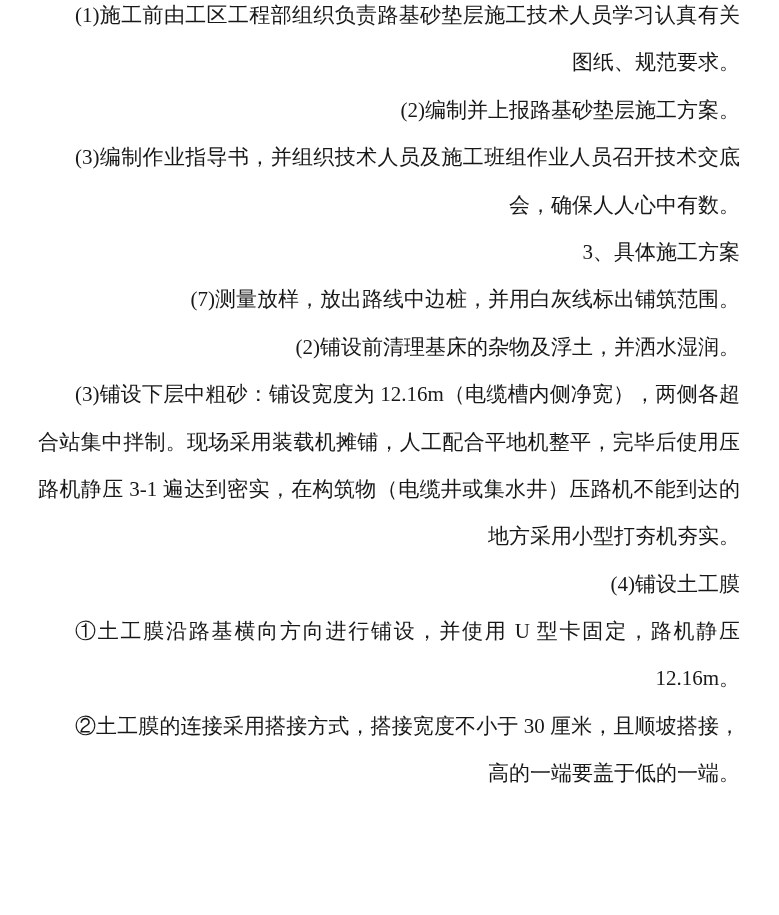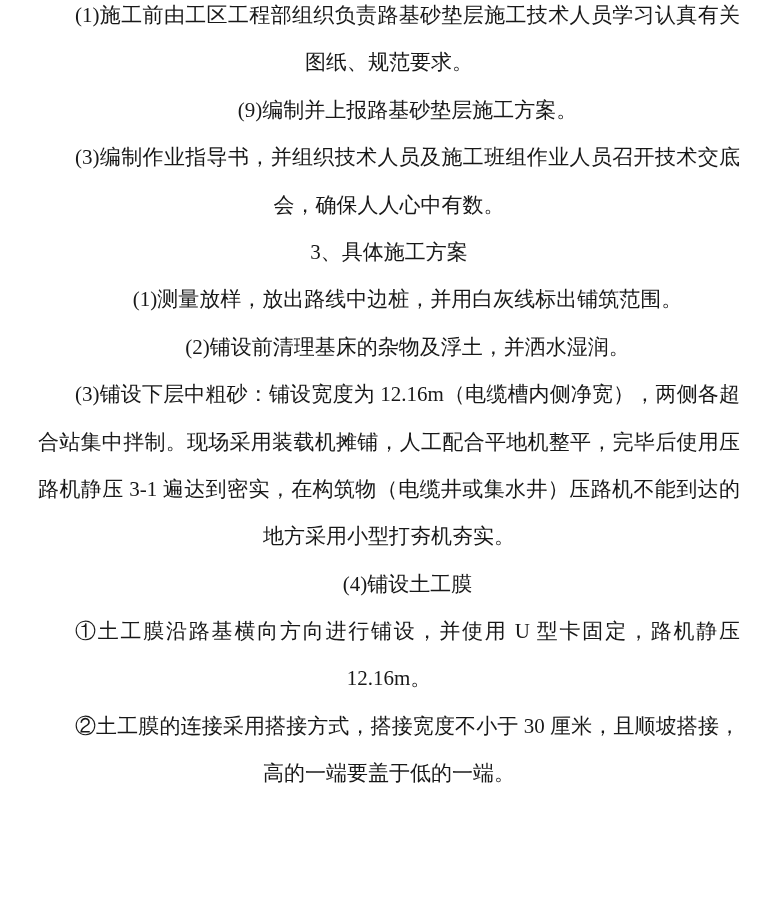--- a/index.html
+++ b/index.html
@@ -21,42 +21,42 @@
     overflow: hidden;
     font-family: "Liberation Serif", "DejaVu Serif", serif;
     font-size: 21px;
     color: #181818;
     background: #ffffff;
   }
   .line {
     height: 47.4px;
     line-height: 47.4px;
     white-space: nowrap;
-    text-align: center;
+    text-align: right;
   }
   .line.ind {
     text-indent: 37px;
   }
   .line.j {
     text-align: justify;
     text-align-last: justify;
     text-justify: inter-character;
   }
 </style>
 </head>
 <body>
 
 <div class="doc-page" id="lines-root">
     <div class="line ind j">(1)施工前由工区工程部组织负责路基砂垫层施工技术人员学习认真有关</div>
     <div class="line">图纸、规范要求。</div>
-    <div class="line ind">(9)编制并上报路基砂垫层施工方案。</div>
+    <div class="line ind">(2)编制并上报路基砂垫层施工方案。</div>
     <div class="line ind j">(3)编制作业指导书，并组织技术人员及施工班组作业人员召开技术交底</div>
     <div class="line">会，确保人人心中有数。</div>
     <div class="line">3、具体施工方案</div>
-    <div class="line ind">(1)测量放样，放出路线中边桩，并用白灰线标出铺筑范围。</div>
+    <div class="line ind">(7)测量放样，放出路线中边桩，并用白灰线标出铺筑范围。</div>
     <div class="line ind">(2)铺设前清理基床的杂物及浮土，并洒水湿润。</div>
     <div class="line ind j">(3)铺设下层中粗砂：铺设宽度为 12.16m（电缆槽内侧净宽），两侧各超</div>
     <div class="line j">合站集中拌制。现场采用装载机摊铺，人工配合平地机整平，完毕后使用压</div>
     <div class="line j">路机静压 3-1 遍达到密实，在构筑物（电缆井或集水井）压路机不能到达的</div>
     <div class="line">地方采用小型打夯机夯实。</div>
     <div class="line ind">(4)铺设土工膜</div>
     <div class="line ind j">①土工膜沿路基横向方向进行铺设，并使用 U 型卡固定，路机静压</div>
     <div class="line">12.16m。</div>
     <div class="line ind j">②土工膜的连接采用搭接方式，搭接宽度不小于 30 厘米，且顺坡搭接，</div>
     <div class="line">高的一端要盖于低的一端。</div>

